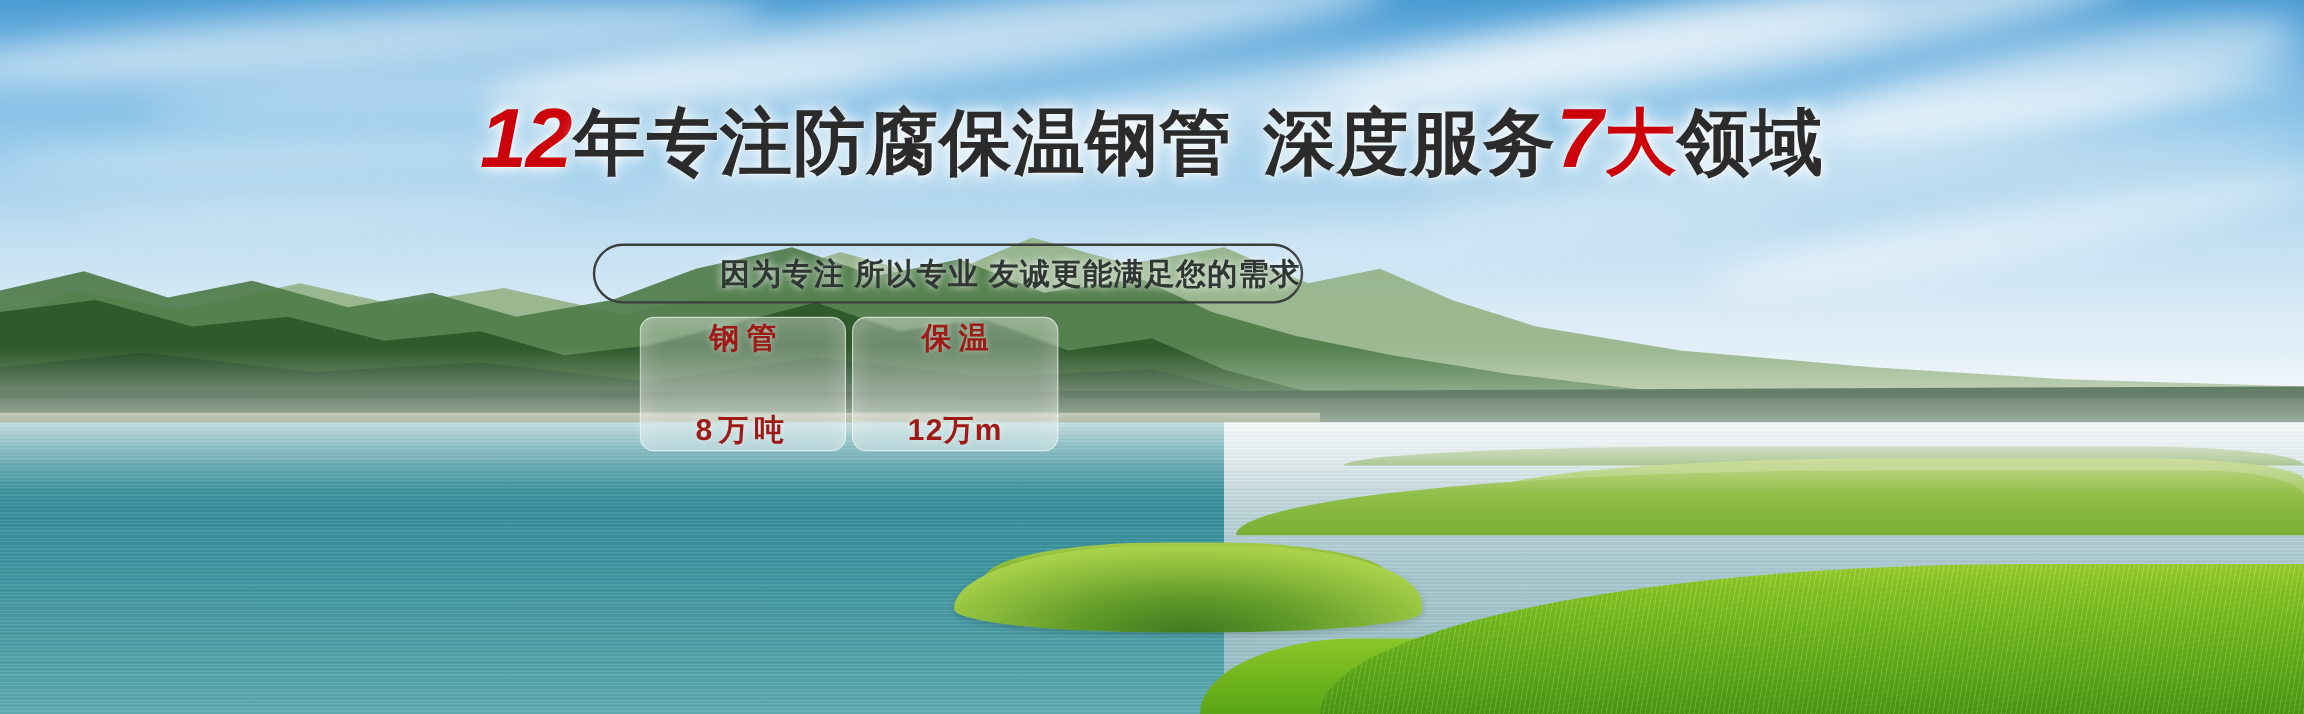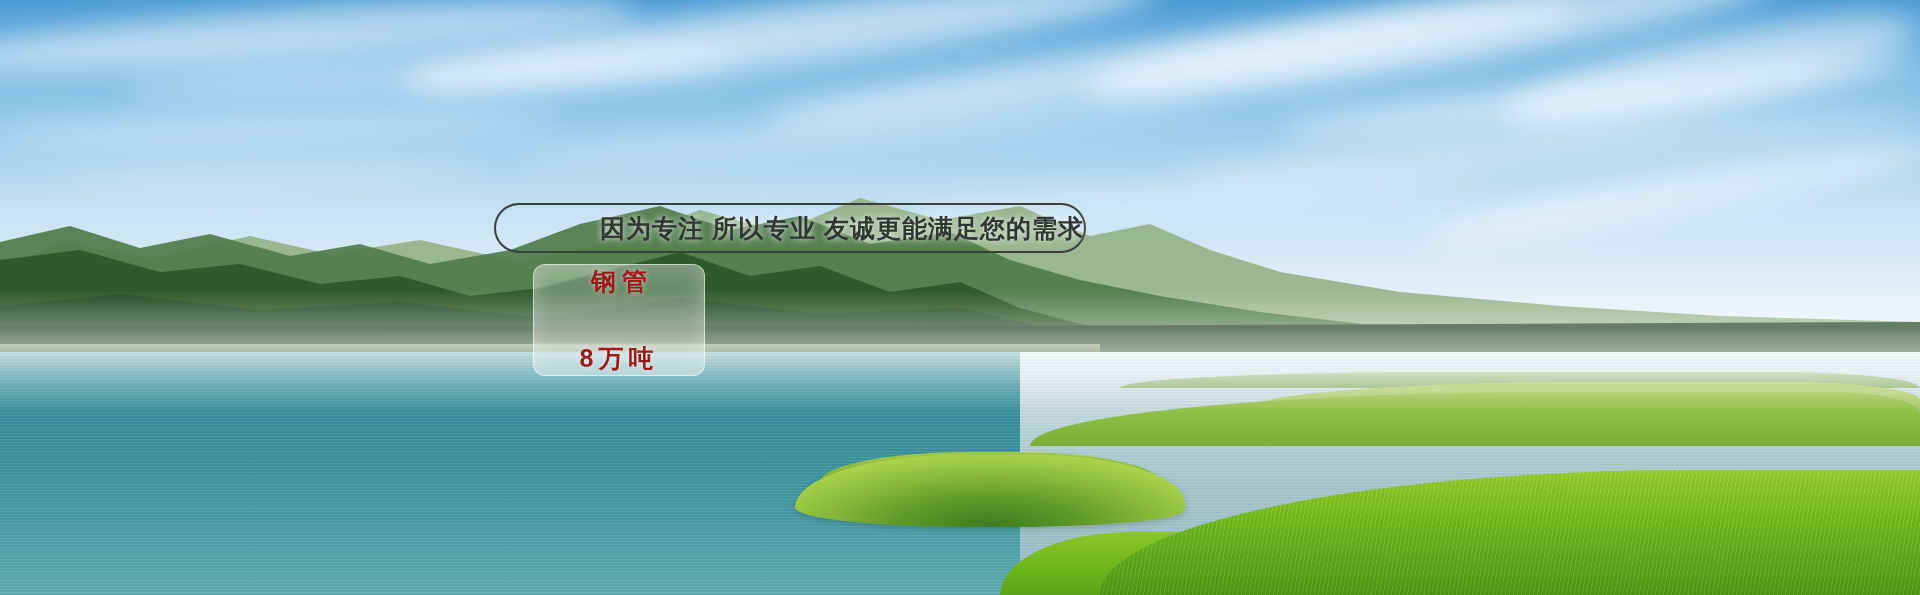--- a/index.html
+++ b/index.html
@@ -276,31 +276,40 @@
 
   <div class="marsh-strip"></div>
   <div class="marsh-far2"></div>
   <div class="marsh-far"></div>
   <div class="grass-island-top"></div>
   <div class="grass-island"></div>
   <div class="grass-left-bit"></div>
   <div class="grass-fore"></div>
   <div class="grass-fore-tex"></div>
 
+  <div class="headline">
+    <span class="red num">12</span><span>年专注防腐保温钢管</span><span class="gap"></span><span>深度服务</span><span class="red num">7</span><span class="red">大</span><span>领域</span>
+  </div>
 
   <div class="subpill">
     <span class="subpill-text">因为专注 所以专业 友诚更能满足您的需求</span>
   </div>
 
   <div class="cards">
 
     <div class="card">
       <div class="card-title">钢管</div>
       <div class="card-value">
         <span class="sp">8</span><span class="sp">万吨</span>
       </div>
     </div>
 
 
+    <div class="card">
+      <div class="card-title">保温</div>
+      <div class="card-value">
+        <span>12</span><span>万m</span>
+      </div>
+    </div>
 
   </div>
 
 </div>
 
 </body></html>

